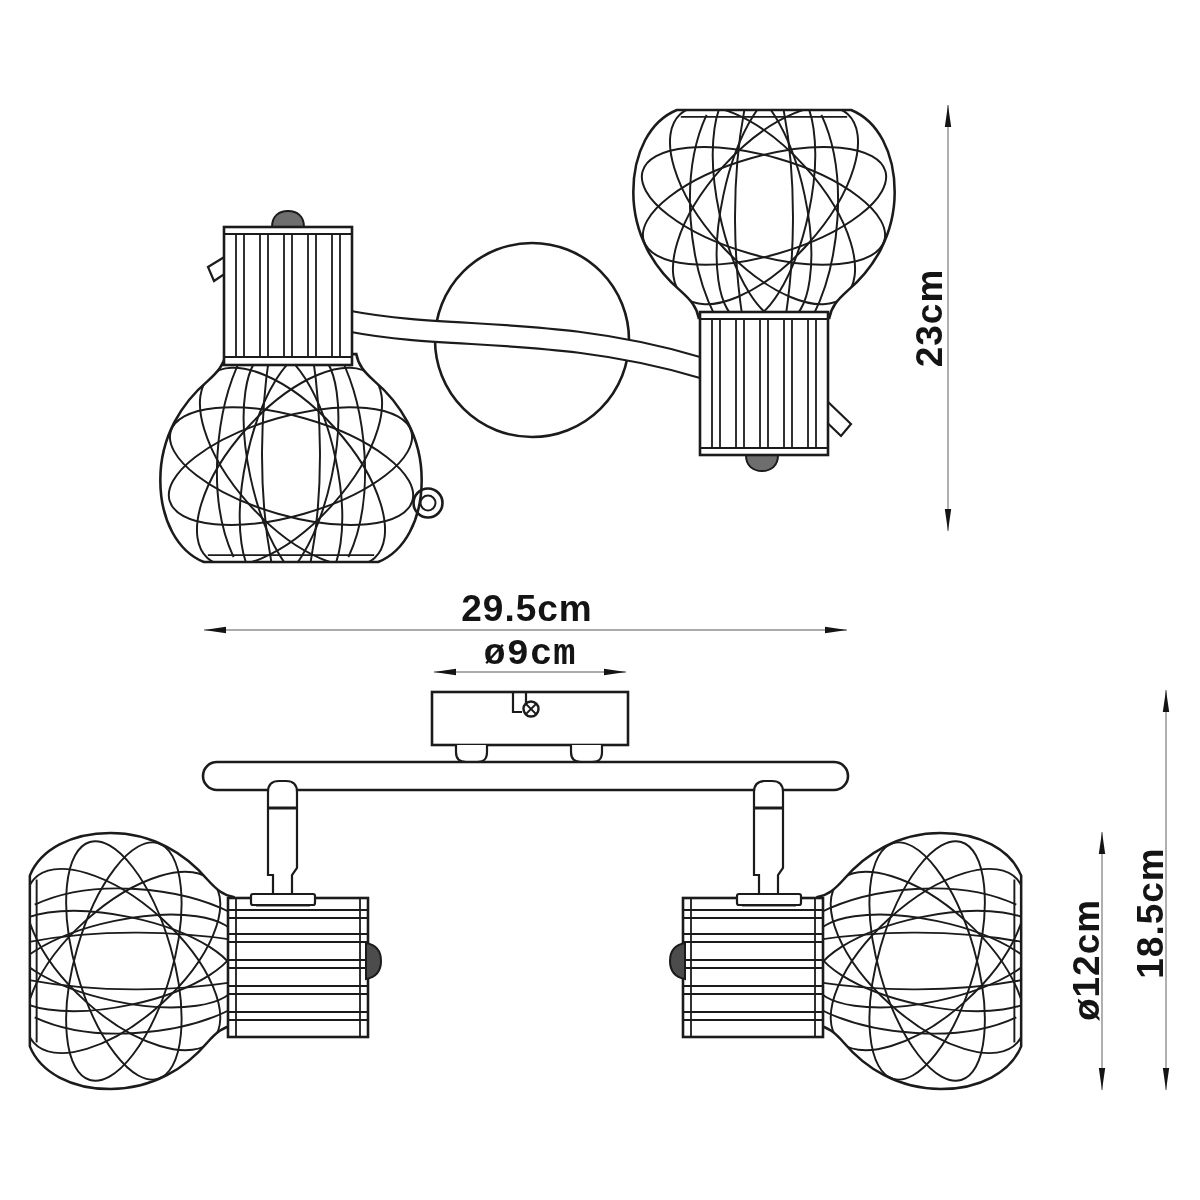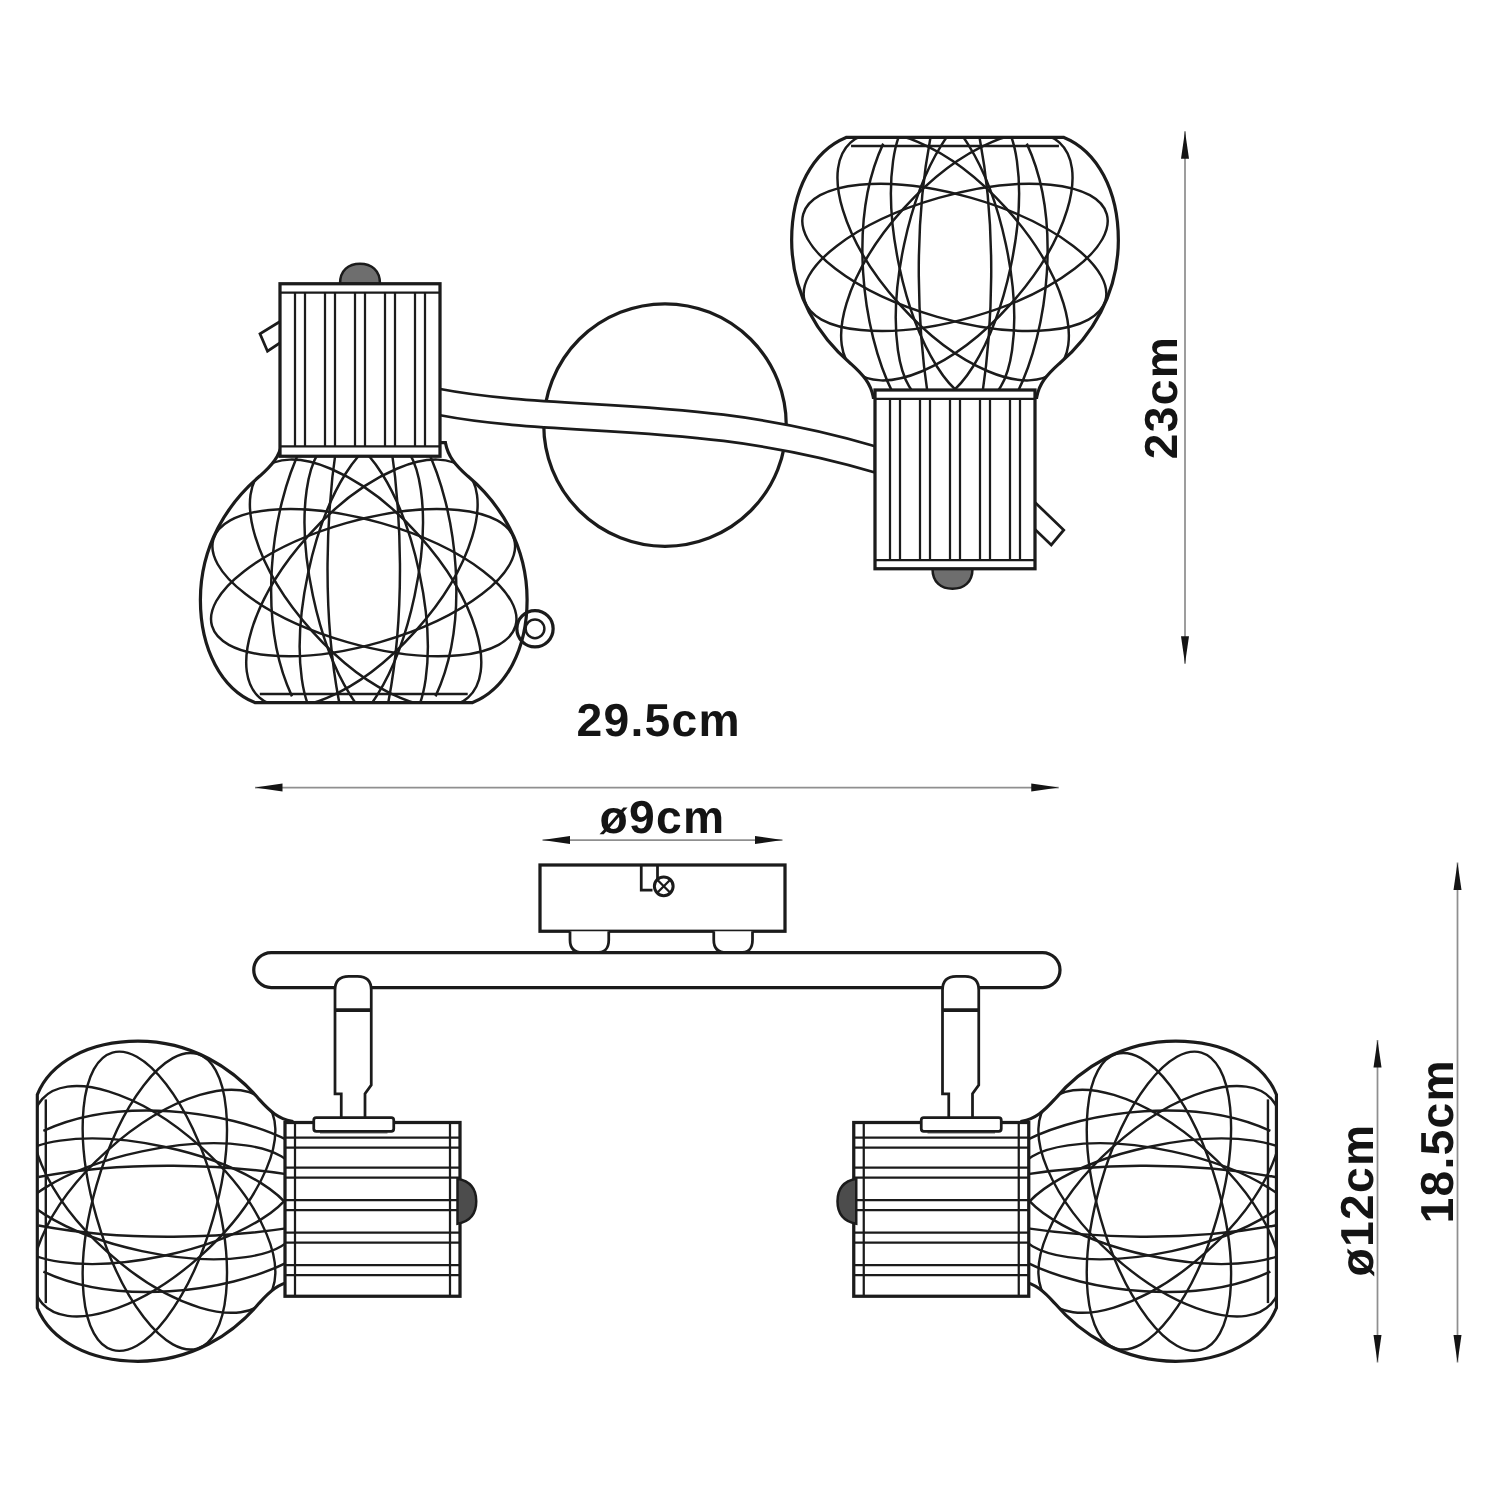--- a/index.html
+++ b/index.html
@@ -202,23 +202,23 @@
       <rect x="742" y="901" width="54" height="6" fill="#9a9a9a" stroke="none"></rect>
       <rect x="737" y="894" width="64" height="11" rx="2" fill="#ffffff" stroke="#1b1b1b" stroke-width="2.2"></rect>
     </g>
 
     <line x1="1102" y1="832" x2="1102" y2="1090" stroke="#8f8f8f" stroke-width="1.4" marker-start="url(#arr)" marker-end="url(#arr)"></line>
 
     <line x1="1166" y1="690" x2="1166" y2="1090" stroke="#8f8f8f" stroke-width="1.4" marker-start="url(#arr)" marker-end="url(#arr)"></line>
   </g>
 </svg>
 
-<span class="dim-label" style="left:527px; top:576px;">29.5cm</span>
-
-<span class="dim-label" style="left:530px; top:654px;">ø9cm</span>
+<span class="dim-label" style="left:527px; top:608px;">29.5cm</span>
+
+<span class="dim-label" style="left:530px; top:654px;font-family:Liberation Mono, monospace;">ø9cm</span>
 
 <span class="dim-label vertical" style="left:929px; top:318px;">23cm</span>
 
 <span class="dim-label vertical" style="left:1086px; top:960px;">ø12cm</span>
 
 <span class="dim-label vertical" style="left:1150px; top:913px;">18.5cm</span>
 
 </div>
 
 </body></html>

